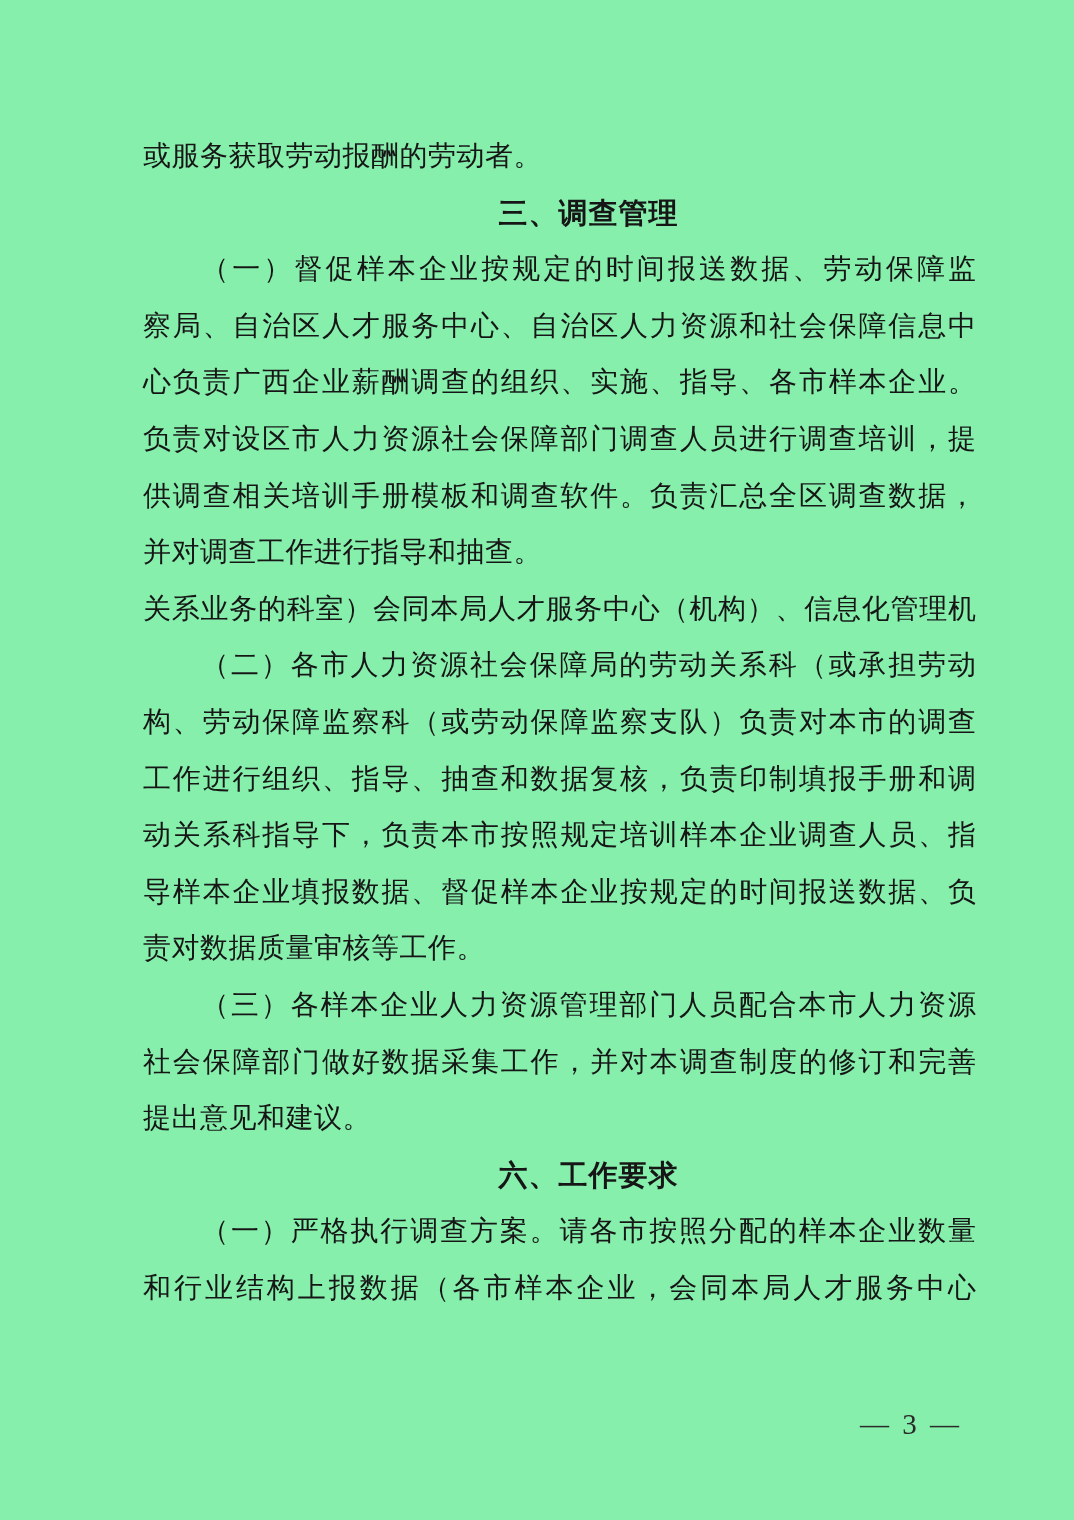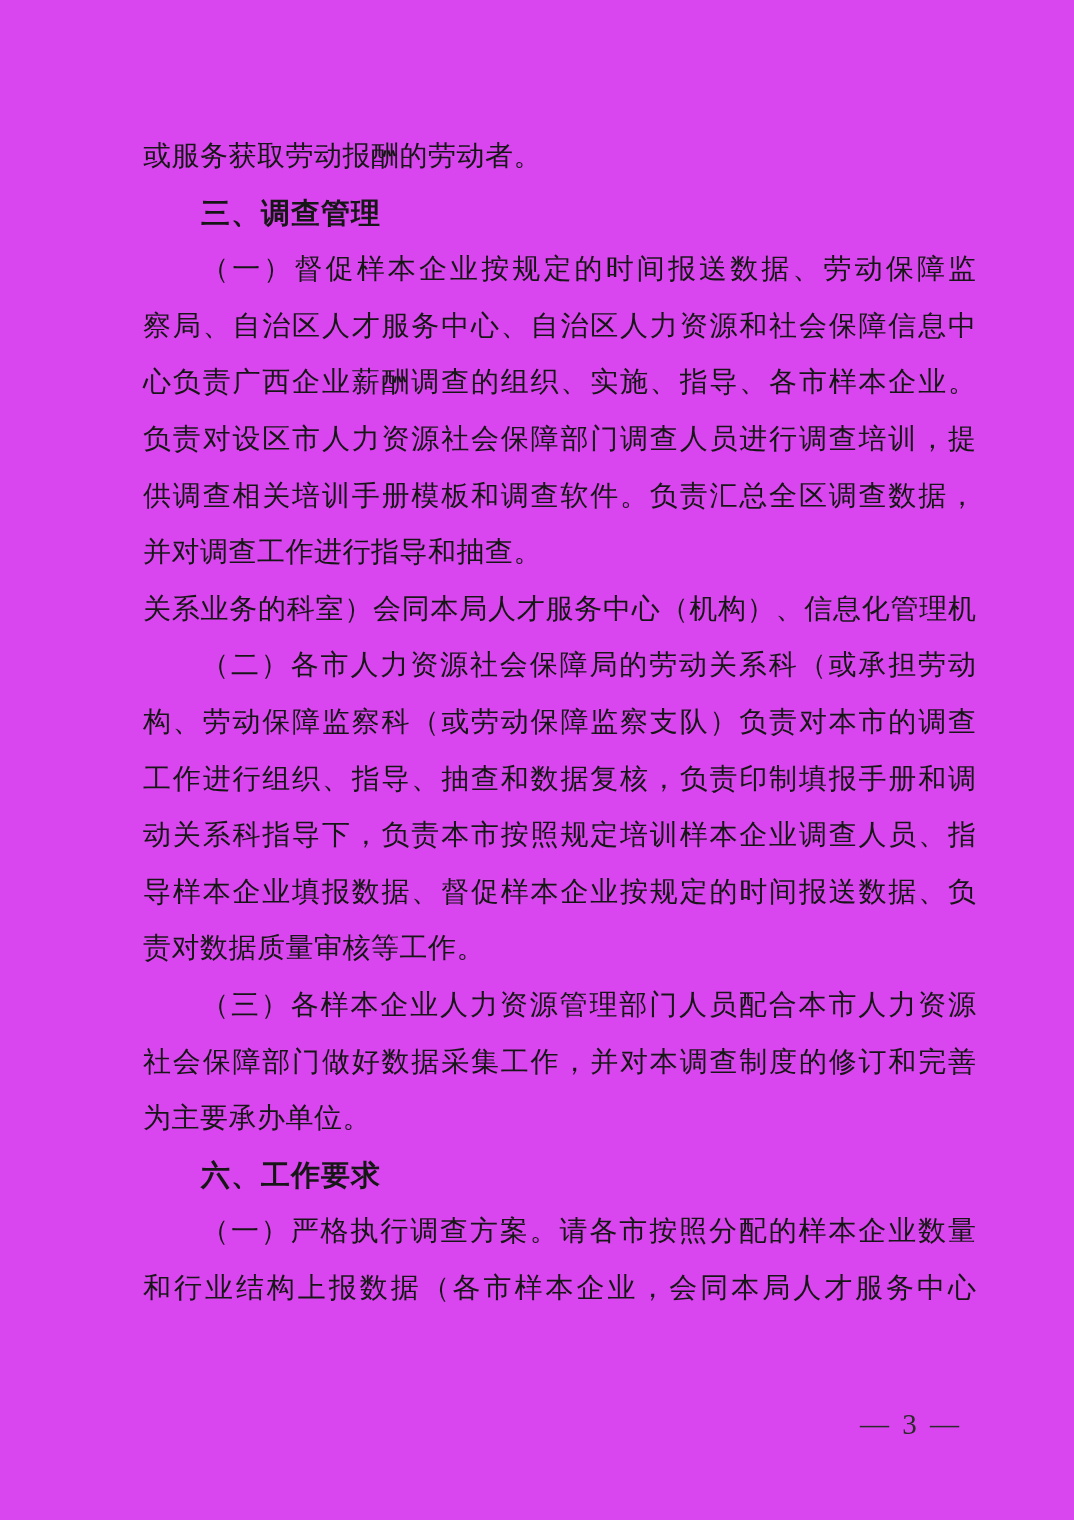--- a/index.html
+++ b/index.html
@@ -4,21 +4,21 @@
 <style>
   html, body {
     margin: 0;
     padding: 0;
     background: #e8e8e8;
   }
   .page {
     position: relative;
     width: 1074px;
     height: 1520px;
-    background: #d946ef;
+    background: #86efac;
     font-family: "Liberation Serif", "DejaVu Serif", serif;
     color: #161616;
     overflow: hidden;
   }
   .doc-body {
     position: absolute;
     left: 143px;
     top: 128px;
     width: 833px;
   }
@@ -30,20 +30,21 @@
     letter-spacing: 0.5px;
   }
   .line.justify {
     text-align: justify;
     text-align-last: justify;
     text-justify: inter-character;
     letter-spacing: 0;
   }
   .line.indent {
     padding-left: 58px;
+    text-align: center;
   }
   .line.heading {
     font-family: "Liberation Sans", "DejaVu Sans", sans-serif;
     font-weight: bold;
     font-size: 29px;
     letter-spacing: 1px;
   }
   .page-number {
     position: absolute;
     top: 1408px;
@@ -69,19 +70,19 @@
       <div class="line body">并对调查工作进行指导和抽查。</div>
       <div class="line body justify">关系业务的科室）会同本局人才服务中心（机构）、信息化管理机</div>
       <div class="line body indent justify">（二）各市人力资源社会保障局的劳动关系科（或承担劳动</div>
       <div class="line body justify">构、劳动保障监察科（或劳动保障监察支队）负责对本市的调查</div>
       <div class="line body justify">工作进行组织、指导、抽查和数据复核，负责印制填报手册和调</div>
       <div class="line body justify">动关系科指导下，负责本市按照规定培训样本企业调查人员、指</div>
       <div class="line body justify">导样本企业填报数据、督促样本企业按规定的时间报送数据、负</div>
       <div class="line body">责对数据质量审核等工作。</div>
       <div class="line body indent justify">（三）各样本企业人力资源管理部门人员配合本市人力资源</div>
       <div class="line body justify">社会保障部门做好数据采集工作，并对本调查制度的修订和完善</div>
-      <div class="line body">为主要承办单位。</div>
+      <div class="line body">提出意见和建议。</div>
       <div class="line heading indent">六、工作要求</div>
       <div class="line body indent justify">（一）严格执行调查方案。请各市按照分配的样本企业数量</div>
       <div class="line body justify">和行业结构上报数据（各市样本企业，会同本局人才服务中心</div>
     </div>
   <div class="page-number">— 3 —</div>
 </div>
 
 </body></html>

